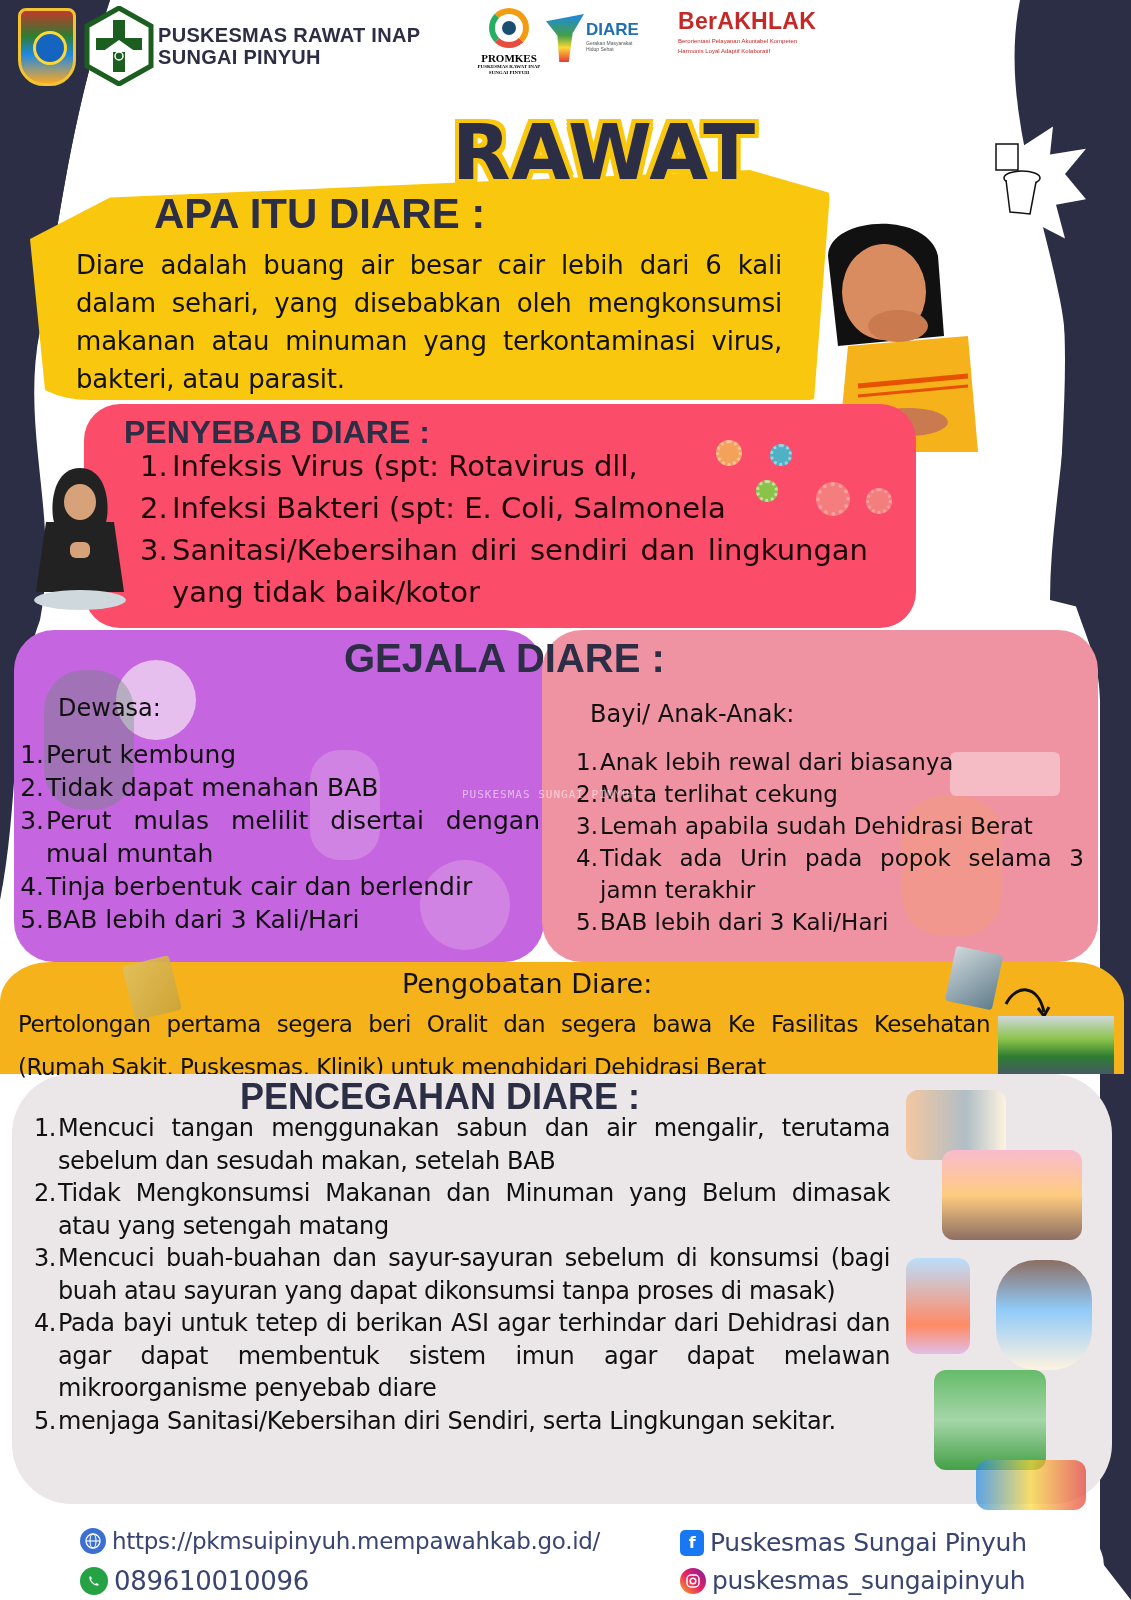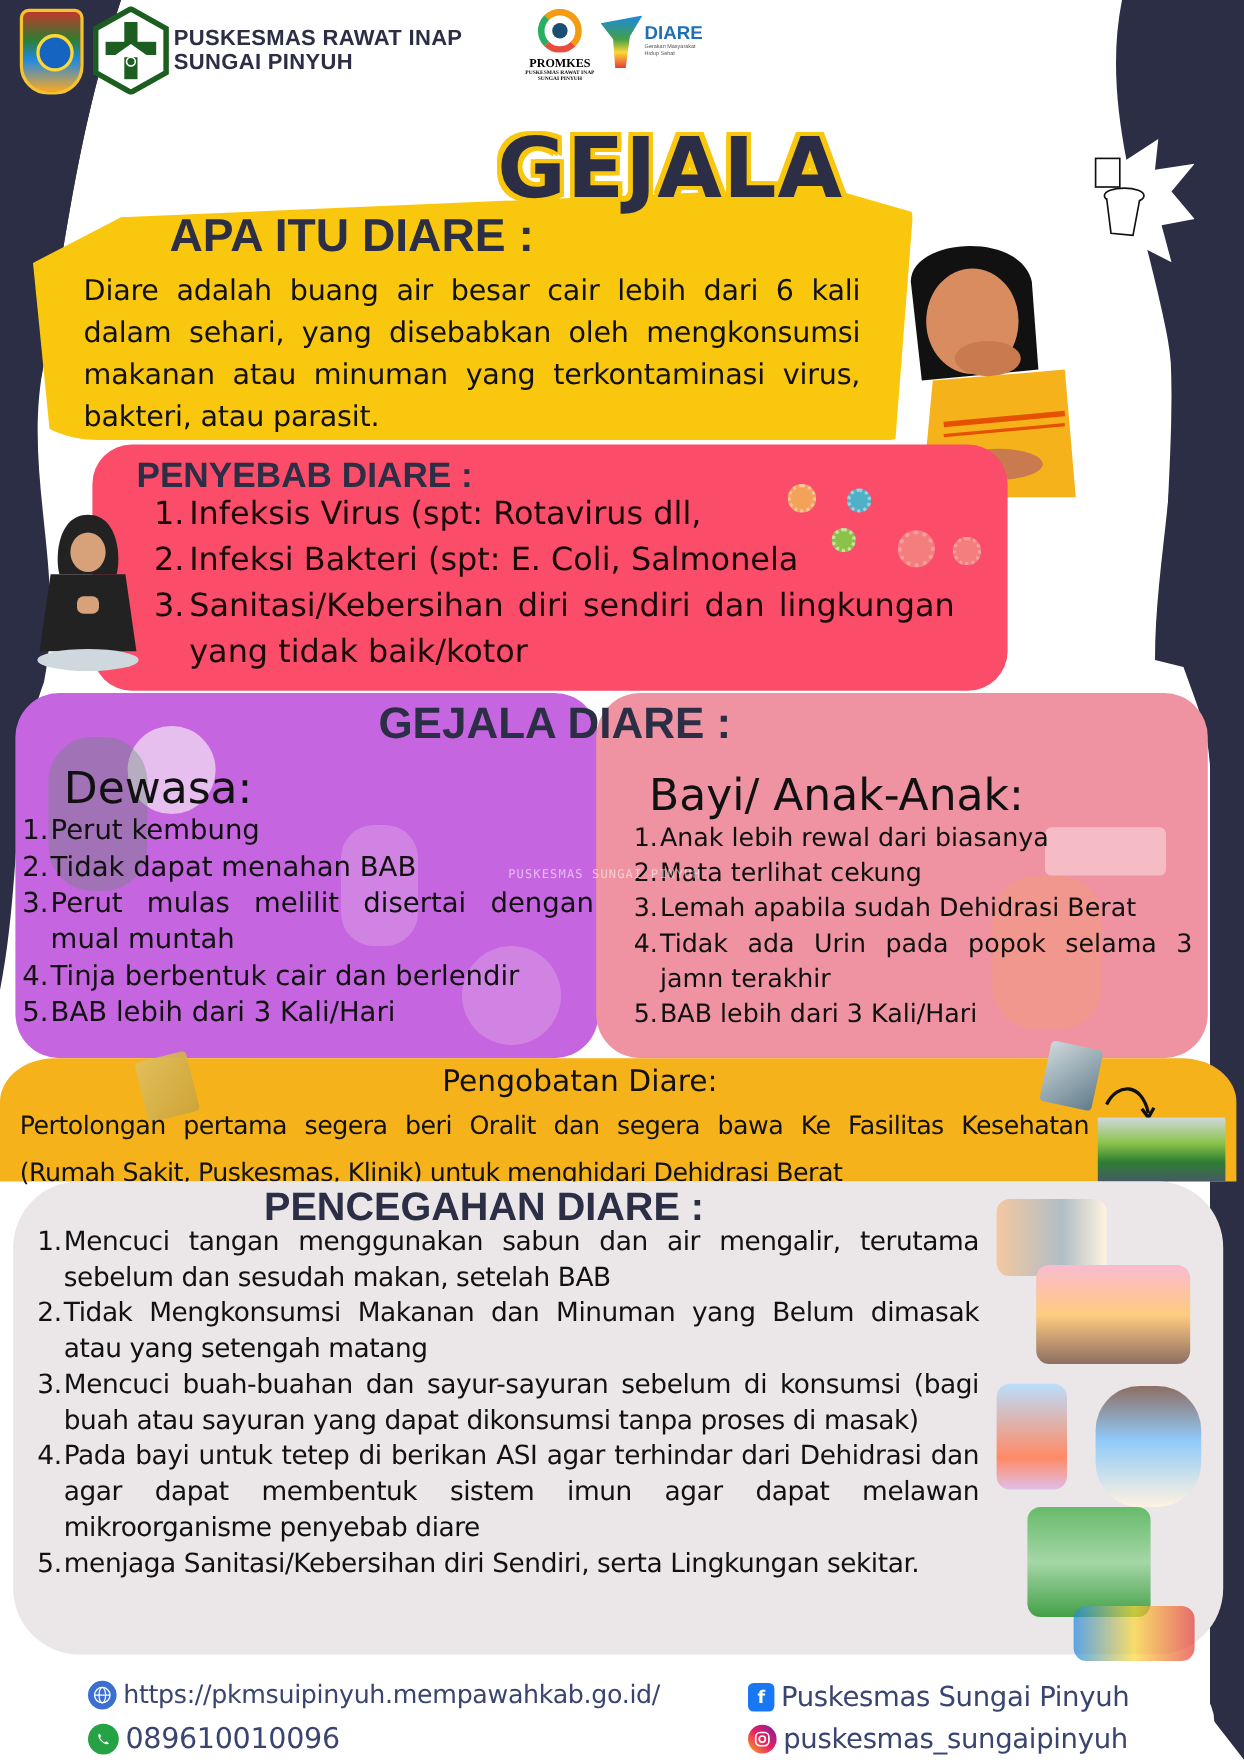--- a/index.html
+++ b/index.html
@@ -118,21 +118,21 @@
     background: #c665e0; border-radius: 40px;
   }
   .rose-box {
     position: absolute; left: 542px; top: 630px; width: 556px; height: 332px;
     background: #ef93a3; border-radius: 40px;
   }
   .gejala-heading {
     position: absolute; left: 344px; top: 636px; font-size: 40px; font-weight: 900; color: #2b2e45;
   }
   .sub-heading {
-    position: absolute; font-family: "DejaVu Sans", sans-serif; font-size: 40px; color: #111;
+    position: absolute; font-family: "DejaVu Sans", sans-serif; font-size: 24px; color: #111;
   }
   .dewasa-heading { left: 58px; top: 694px; }
   .bayi-heading { left: 590px; top: 700px; }
   .gejala-list {
     position: absolute; list-style: none; font-family: "DejaVu Sans", sans-serif; color: #111;
   }
   .gejala-list li { display: flex; }
   .gejala-list .num { width: 28px; flex: none; text-align: right; padding-right: 2px; }
   .gejala-list .txt { flex: 1; text-align: justify; text-align-last: left; }
   .dewasa-list { left: 18px; top: 738px; width: 522px; font-size: 25px; line-height: 33px; }
@@ -234,24 +234,29 @@
     <div class="promkes-sub">SUNGAI PINYUH</div>
   </div>
   <div class="logo-germas">
     <div class="germas-mark"></div>
     <div class="germas-text">DIARE</div>
     <div class="germas-sub">
       <div>Gerakan Masyarakat</div>
       <div>Hidup Sehat</div>
     </div>
   </div>
+  <div class="logo-berakhlak">
+    <div class="berakhlak-text">BerAKHLAK</div>
+    <div class="berakhlak-sub">Berorientasi Pelayanan Akuntabel Kompeten</div>
+    <div class="berakhlak-sub">Harmonis Loyal Adaptif Kolaboratif</div>
+  </div>
 </div>
 
 <div class="brush"></div>
-<div class="title">GEJALA</div>
+<div class="title">RAWAT</div>
 <div class="section-heading apa-heading">APA ITU DIARE :</div>
 <p class="apa-text">Diare adalah buang air besar cair lebih dari 6 kali dalam sehari, yang disebabkan oleh mengkonsumsi makanan atau minuman yang terkontaminasi virus, bakteri, atau parasit.</p>
 
 <div class="speech-bubble"></div>
 <svg class="toilet-icon" viewBox="0 0 50 80">
   <rect x="4" y="4" width="22" height="26" fill="#fff" stroke="#111" stroke-width="1.5"></rect>
   <ellipse cx="30" cy="38" rx="18" ry="7" fill="#fff" stroke="#111" stroke-width="1.5"></ellipse>
   <path d="M14 40 L18 72 L38 74 L44 42" fill="#fff" stroke="#111" stroke-width="1.5"></path>
 </svg>
 <svg class="woman" viewBox="0 0 180 240">

